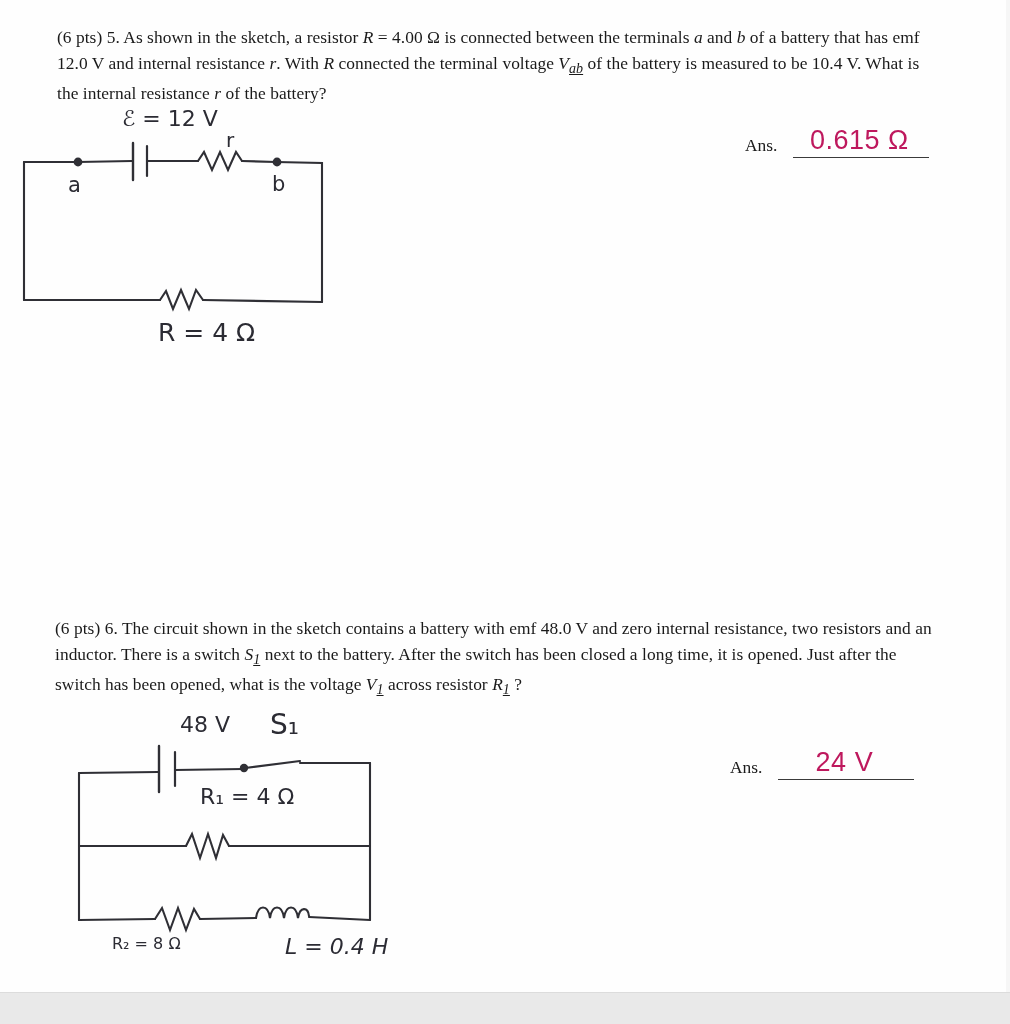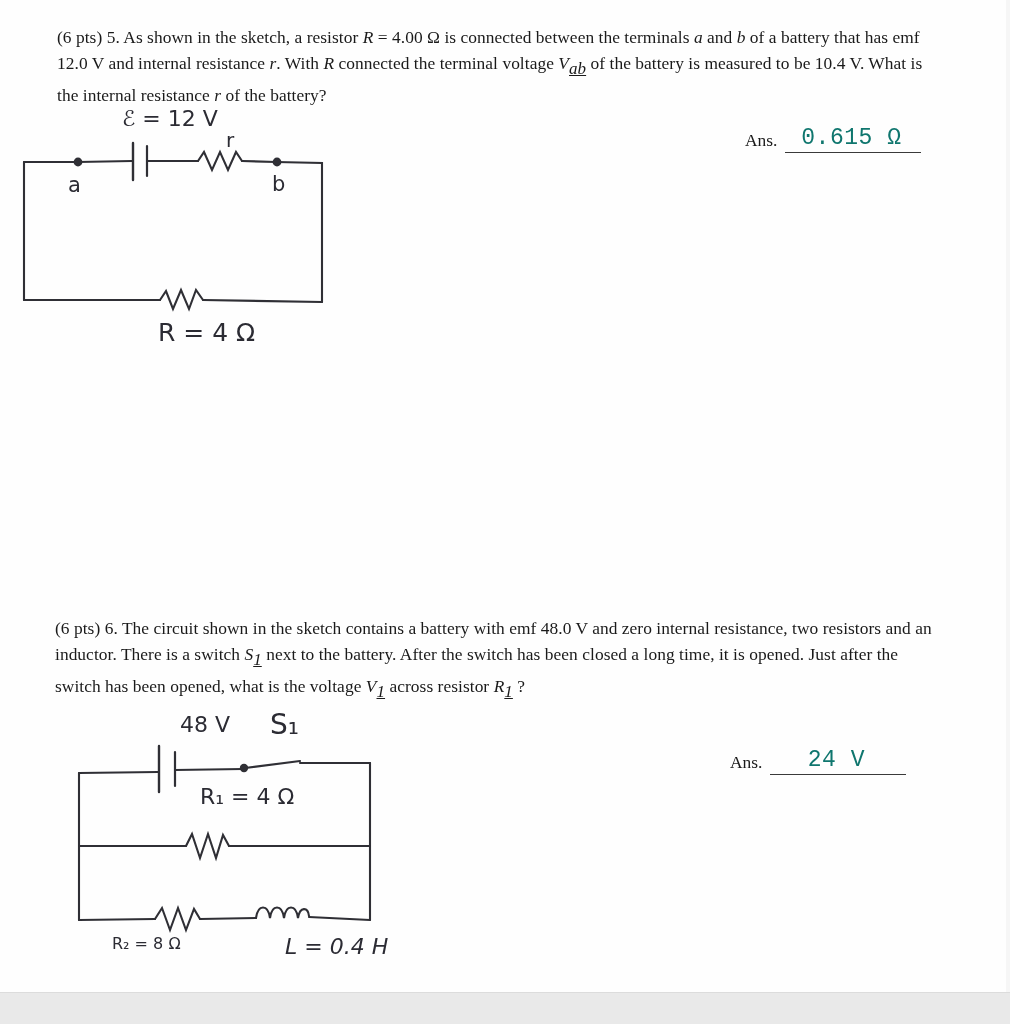--- a/index.html
+++ b/index.html
@@ -41,38 +41,38 @@
   
   .problem {
     position: absolute;
     font-size: 17.4px;
     line-height: 1.52;
     letter-spacing: 0.05px;
   }
   #problem-5 { left: 57px; top: 24px; width: 885px; }
   #problem-6 { left: 55px; top: 615px; width: 890px; }
   .problem .i { font-style: italic; }
-  .sub { font-size: 17px; vertical-align: -0.28em; font-style: italic; text-decoration: underline; }
+  .sub { font-size: 14px; vertical-align: -0.28em; font-style: italic; text-decoration: underline; }
   .nbsp { letter-spacing: 0.3em; }
 
   
   .ans-block {
     position: absolute;
     display: flex;
     align-items: flex-end;
   }
   .ans-label {
     font-size: 17.4px;
-    margin-right: 8px;
+    margin-right: 16px;
     padding-bottom: 2px;
   }
   .ans-value {
-    font-family: Liberation Mono, monospace;
-    font-size: 23px;
-    color: #0f766e;
+    font-family: Liberation Sans, sans-serif;
+    font-size: 27px;
+    color: #be185d;
     border-bottom: 1.6px solid #3a3a3a;
     padding: 0 10px 1px 6px;
     min-width: 120px;
     text-align: center;
     letter-spacing: 0.5px;
   }
   #ans-5 { left: 745px; top: 125px; }
   #ans-6 { left: 730px; top: 747px; }
 
   

